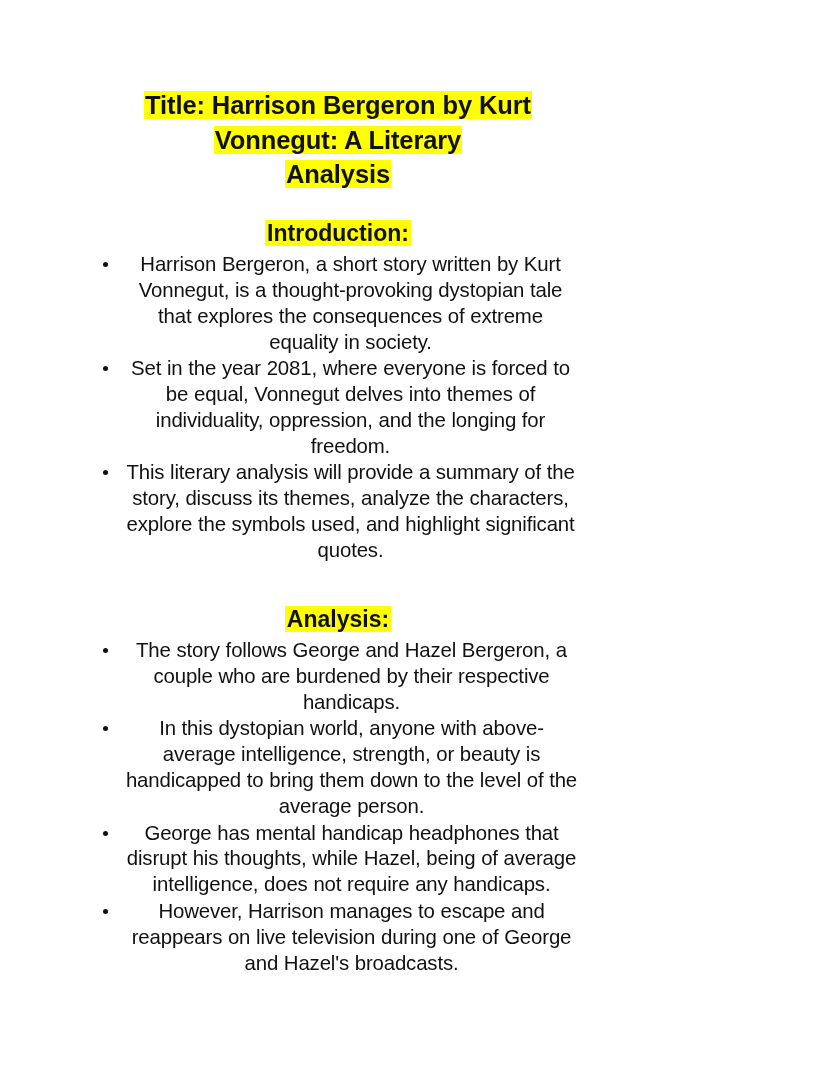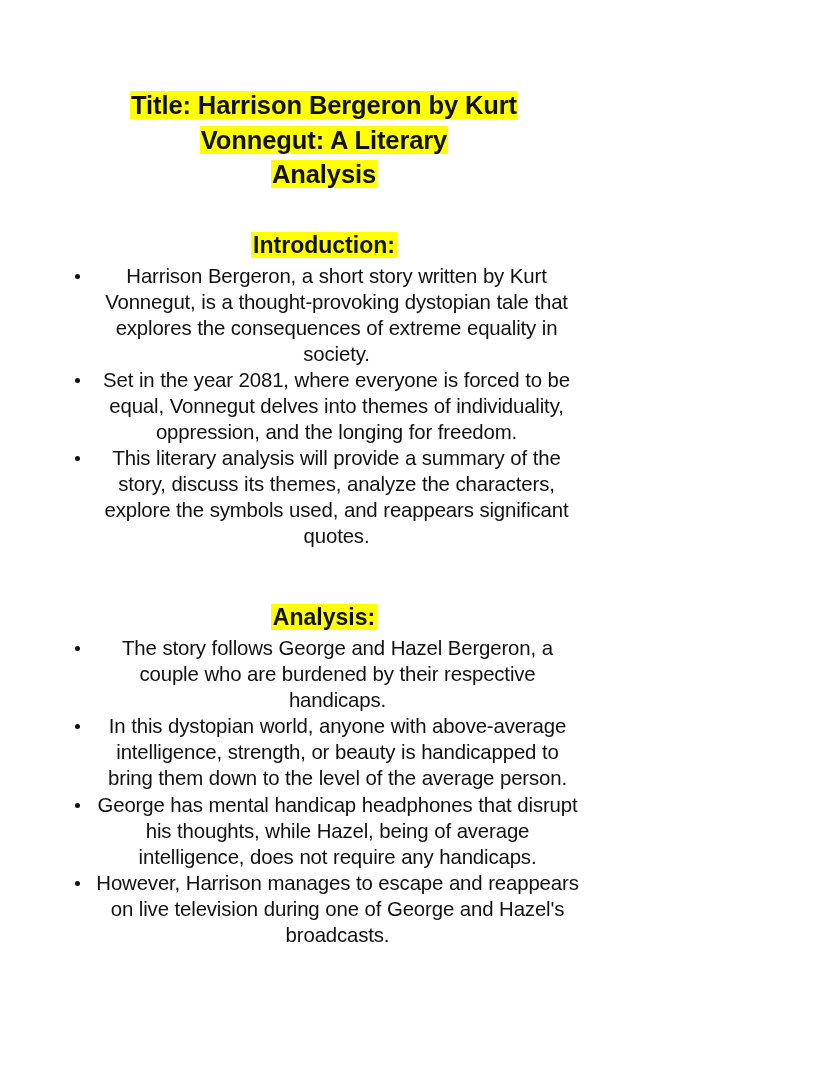--- a/index.html
+++ b/index.html
@@ -13,38 +13,38 @@
     font-family: "Liberation Sans", sans-serif;
     color: #111111;
     -webkit-font-smoothing: antialiased;
   }
   .page {
     position: relative;
     width: 676px;
     height: 1071px;
     background: #ffffff;
     box-sizing: border-box;
-    padding: 88px 96px 0 68px;
+    padding: 88px 96px 0 96px;
   }
   .doc-title {
     font-size: 25.5px;
     font-weight: bold;
     line-height: 1.36;
     text-align: center;
     margin: 0 0 0 0;
     letter-spacing: -0.1px;
   }
   .doc-title .hl {
     background-color: #ffff00;
     box-decoration-break: clone;
     -webkit-box-decoration-break: clone;
     padding: 0 1px;
   }
   .section {
-    margin-top: 13px;
+    margin-top: 1px;
   }
   .section-heading {
     font-size: 23px;
     font-weight: bold;
     text-align: center;
     margin: 0;
     line-height: 1.3;
   }
   .section-heading .hl {
     background-color: #ffff00;
@@ -89,21 +89,21 @@
   <h1 class="doc-title"><span class="hl">Title: Harrison Bergeron by Kurt Vonnegut: A Literary</span><br><span class="hl">Analysis</span></h1>
 
   <div class="spacer-title-intro"></div>
 
   <div class="section">
     <h2 class="section-heading"><span class="hl">Introduction:</span></h2>
     <div class="spacer-heading-list"></div>
     <ul class="bullets intro-list">
       <li>Harrison Bergeron, a short story written by Kurt Vonnegut, is a thought-provoking dystopian tale that explores the consequences of extreme equality in society.</li>
       <li>Set in the year 2081, where everyone is forced to be equal, Vonnegut delves into themes of individuality, oppression, and the longing for freedom.</li>
-      <li>This literary analysis will provide a summary of the story, discuss its themes, analyze the characters, explore the symbols used, and reappears significant quotes.</li>
+      <li>This literary analysis will provide a summary of the story, discuss its themes, analyze the characters, explore the symbols used, and highlight significant quotes.</li>
     </ul>
   </div>
 
   <div class="spacer-section"></div>
 
   <div class="section">
     <h2 class="section-heading"><span class="hl">Analysis:</span></h2>
     <div class="spacer-heading-list"></div>
     <ul class="bullets">
       <li>The story follows George and Hazel Bergeron, a couple who are burdened by their respective handicaps.</li>

